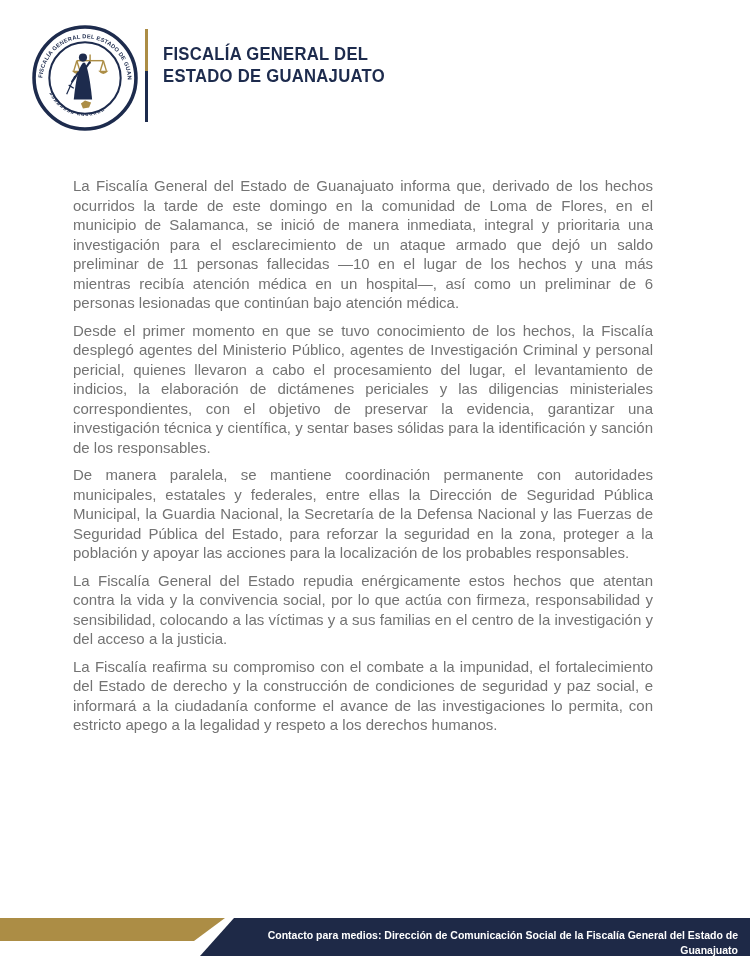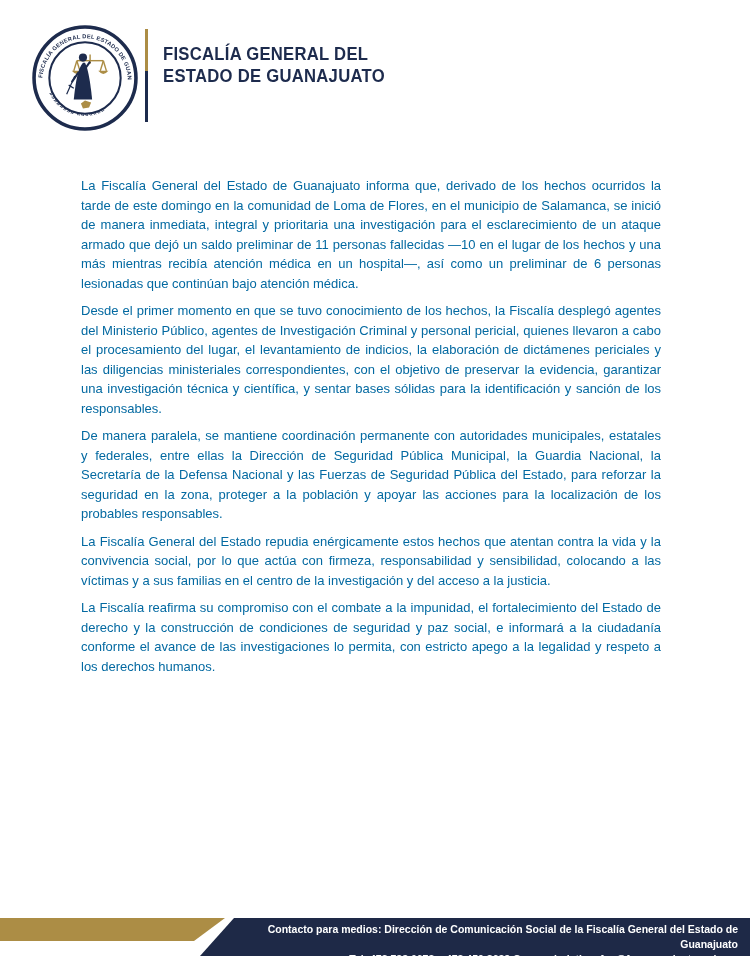--- a/index.html
+++ b/index.html
@@ -28,39 +28,39 @@
 
   
   .date-line {
     position: absolute; top: 143px; right: 85px;
     color: #2e4374; font-size: 14px; font-weight: bold;
     letter-spacing: 0.4px;
   }
 
   
   .body-text {
-    position: absolute; left: 81px; top: 176px; width: 580px;
-    color: #0369a1; font-size: 13px; line-height: 19.5px;
+    position: absolute; left: 73px; top: 176px; width: 580px;
+    color: #737373; font-size: 15px; line-height: 19.5px;
     text-align: justify;
   }
   .body-text p { margin: 0 0 8px 0; }
 
   
   .footer-gold {
     position: absolute; left: 0; top: 918px; width: 225px; height: 23px;
     background: #ac8d45;
     clip-path: polygon(0 0, 100% 0, calc(100% - 31px) 100%, 0 100%);
   }
   .footer-navy {
     position: absolute; left: 200px; top: 918px; width: 550px; height: 38px;
     background: #1e2947;
     clip-path: polygon(34px 0, 100% 0, 100% 100%, 0 100%);
     color: #ffffff; font-size: 10.5px; font-weight: bold;
     text-align: right; line-height: 15px;
-    box-sizing: border-box; padding: 4px 12px 0 40px;
+    box-sizing: border-box; padding: 10px 12px 0 40px;
   }
 </style>
 </head>
 <body>
 
 <div class="page">
 
   <div class="header">
 
     <svg class="seal" viewBox="0 0 104 104">

